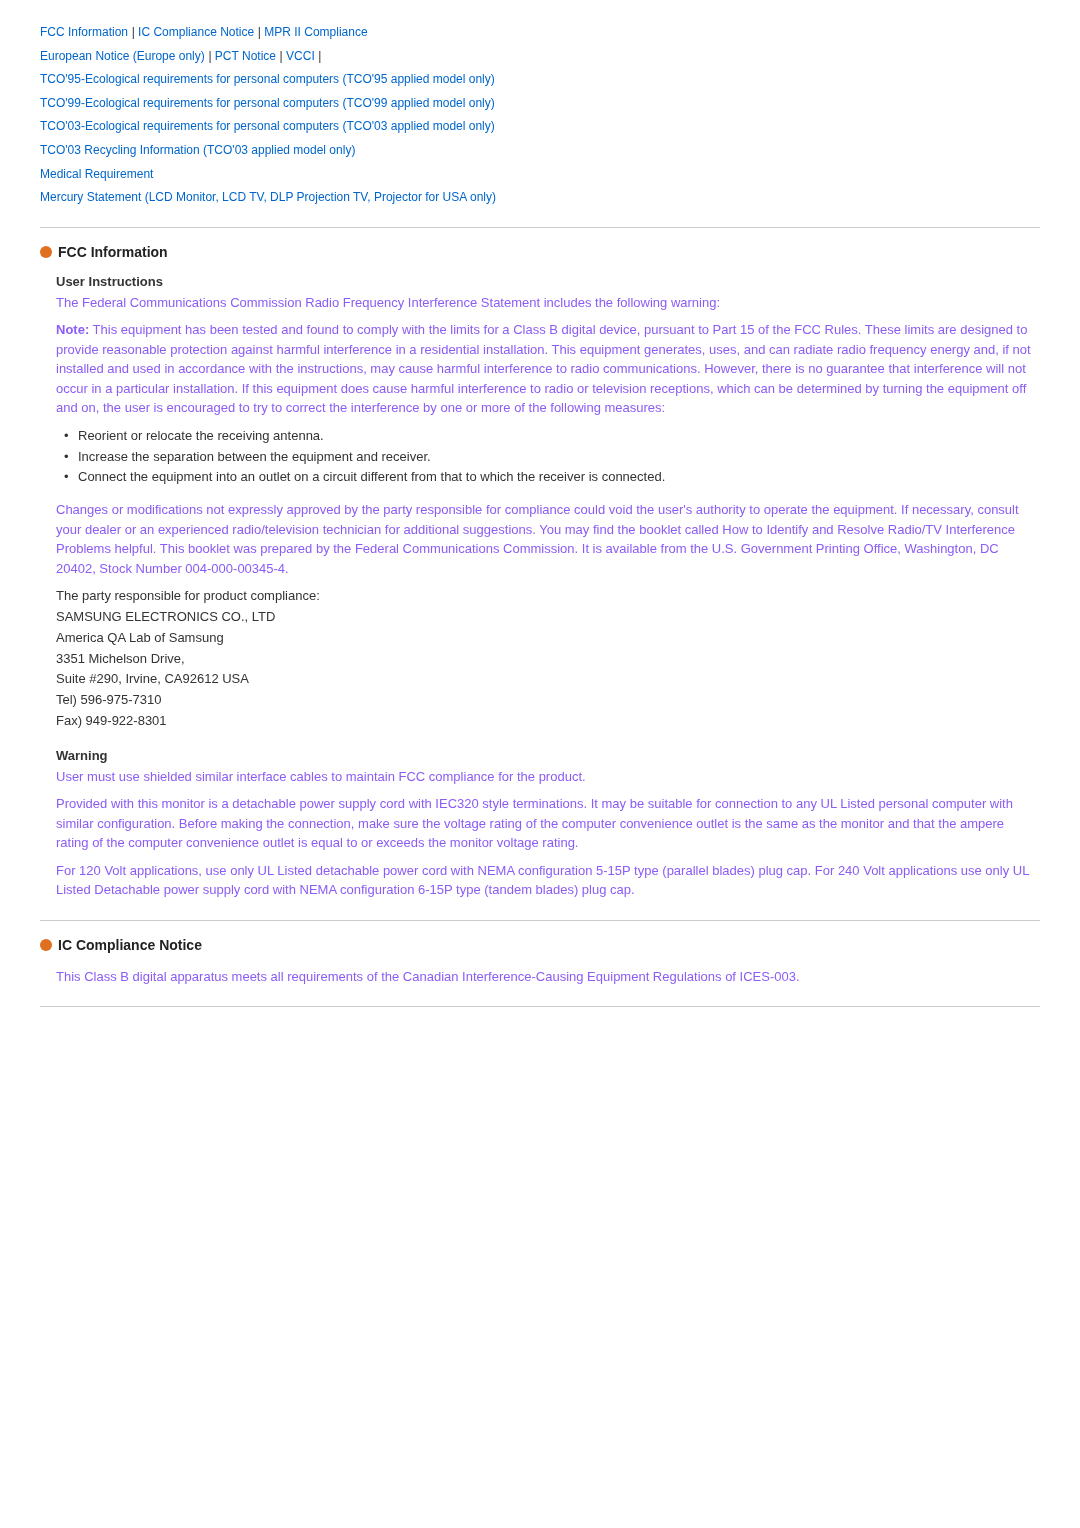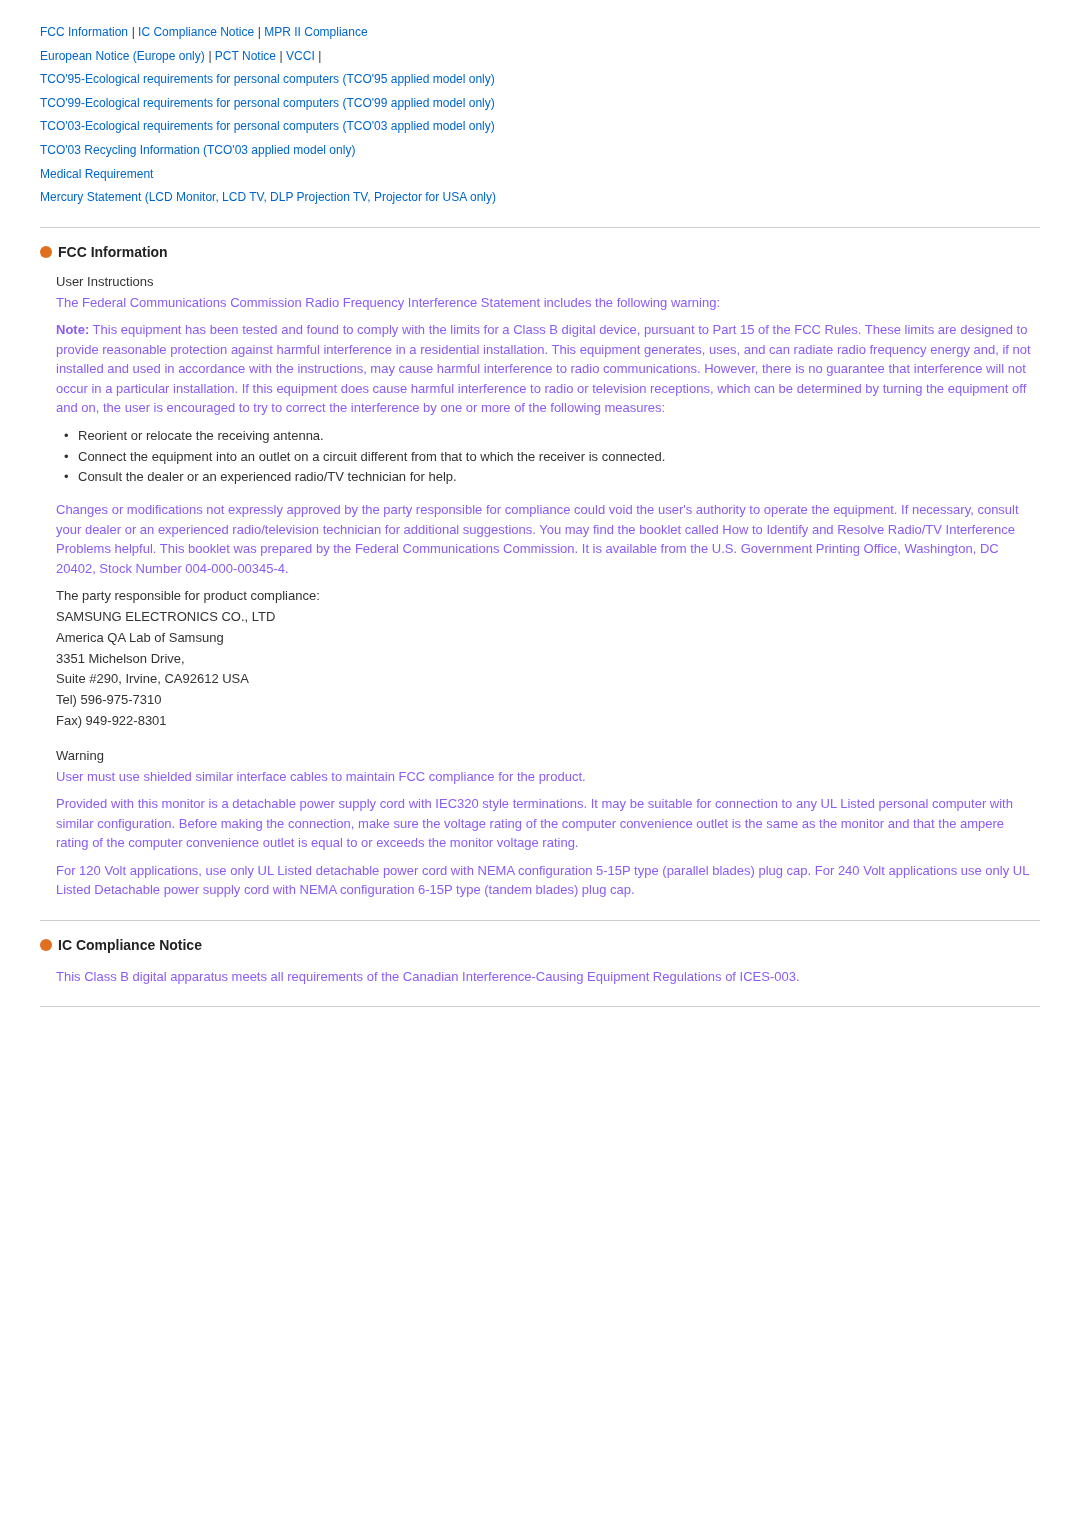--- a/index.html
+++ b/index.html
@@ -53,21 +53,21 @@
     }
     .section-title {
       font-size: 14px;
       font-weight: bold;
       color: #222;
     }
     .subsection {
       margin: 0 0 12px 16px;
     }
     .subsection-title {
-      font-weight: normal;
+      font-weight: bold;
       font-size: 13px;
       margin-bottom: 4px;
     }
     .body-text {
       font-size: 13px;
       line-height: 1.5;
       color: #8b5cf6;
       margin-bottom: 8px;
     }
     .body-text b {
@@ -137,22 +137,22 @@
   </div>
 
   <div class="subsection">
     <div class="subsection-title">User Instructions</div>
     <p class="body-text">The Federal Communications Commission Radio Frequency Interference Statement includes the following warning:</p>
     <p class="body-text">
       <b>Note:</b><span> This equipment has been tested and found to comply with the limits for a Class B digital device, pursuant to Part 15 of the FCC Rules. These limits are designed to provide reasonable protection against harmful interference in a residential installation. This equipment generates, uses, and can radiate radio frequency energy and, if not installed and used in accordance with the instructions, may cause harmful interference to radio communications. However, there is no guarantee that interference will not occur in a particular installation. If this equipment does cause harmful interference to radio or television receptions, which can be determined by turning the equipment off and on, the user is encouraged to try to correct the interference by one or more of the following measures:</span>
     </p>
     <ul class="bullet-list">
       <li>Reorient or relocate the receiving antenna.</li>
+      <li>Increase the separation between the equipment and receiver.</li>
       <li>Connect the equipment into an outlet on a circuit different from that to which the receiver is connected.</li>
-      <li>Consult the dealer or an experienced radio/TV technician for help.</li>
     </ul>
   </div>
 
   <div class="subsection">
     <p class="body-text">Changes or modifications not expressly approved by the party responsible for compliance could void the user's authority to operate the equipment. If necessary, consult your dealer or an experienced radio/television technician for additional suggestions. You may find the booklet called How to Identify and Resolve Radio/TV Interference Problems helpful. This booklet was prepared by the Federal Communications Commission. It is available from the U.S. Government Printing Office, Washington, DC 20402, Stock Number 004-000-00345-4.</p>
     <div class="address-block">
       <span>The party responsible for product compliance:</span><br>
       <span>SAMSUNG ELECTRONICS CO., LTD</span><br>
       <span>America QA Lab of Samsung</span><br>
       <span>3351 Michelson Drive,</span><br>

